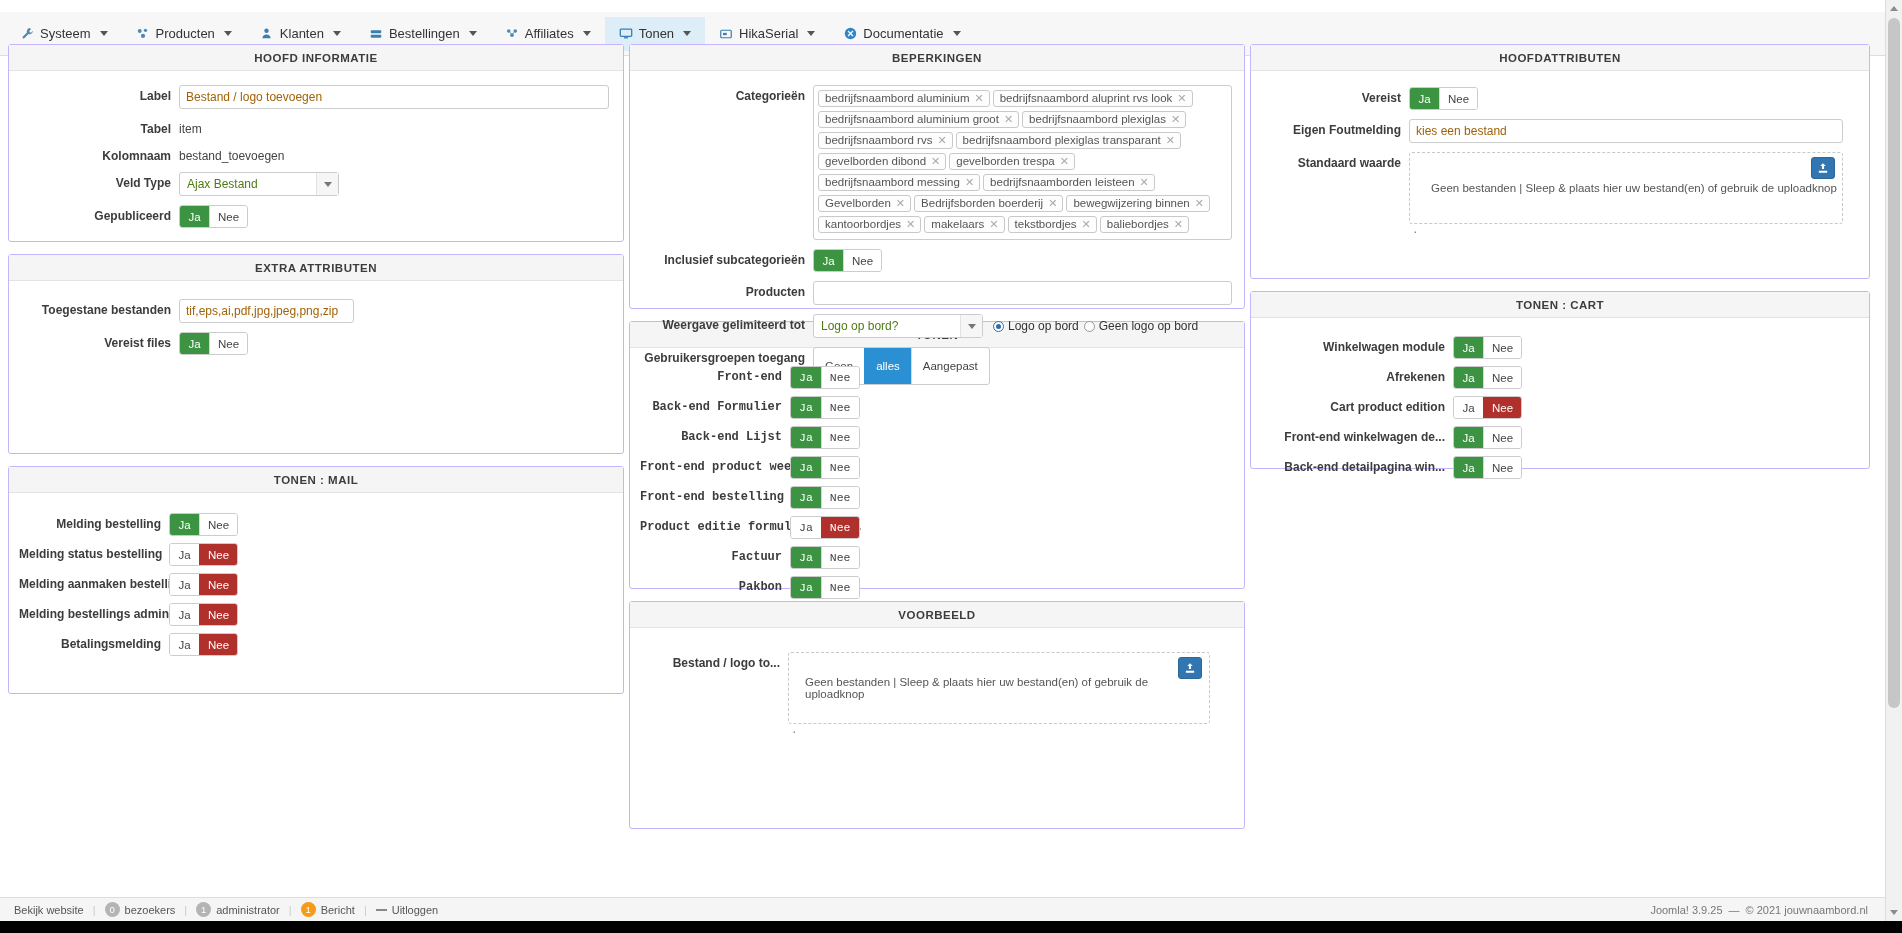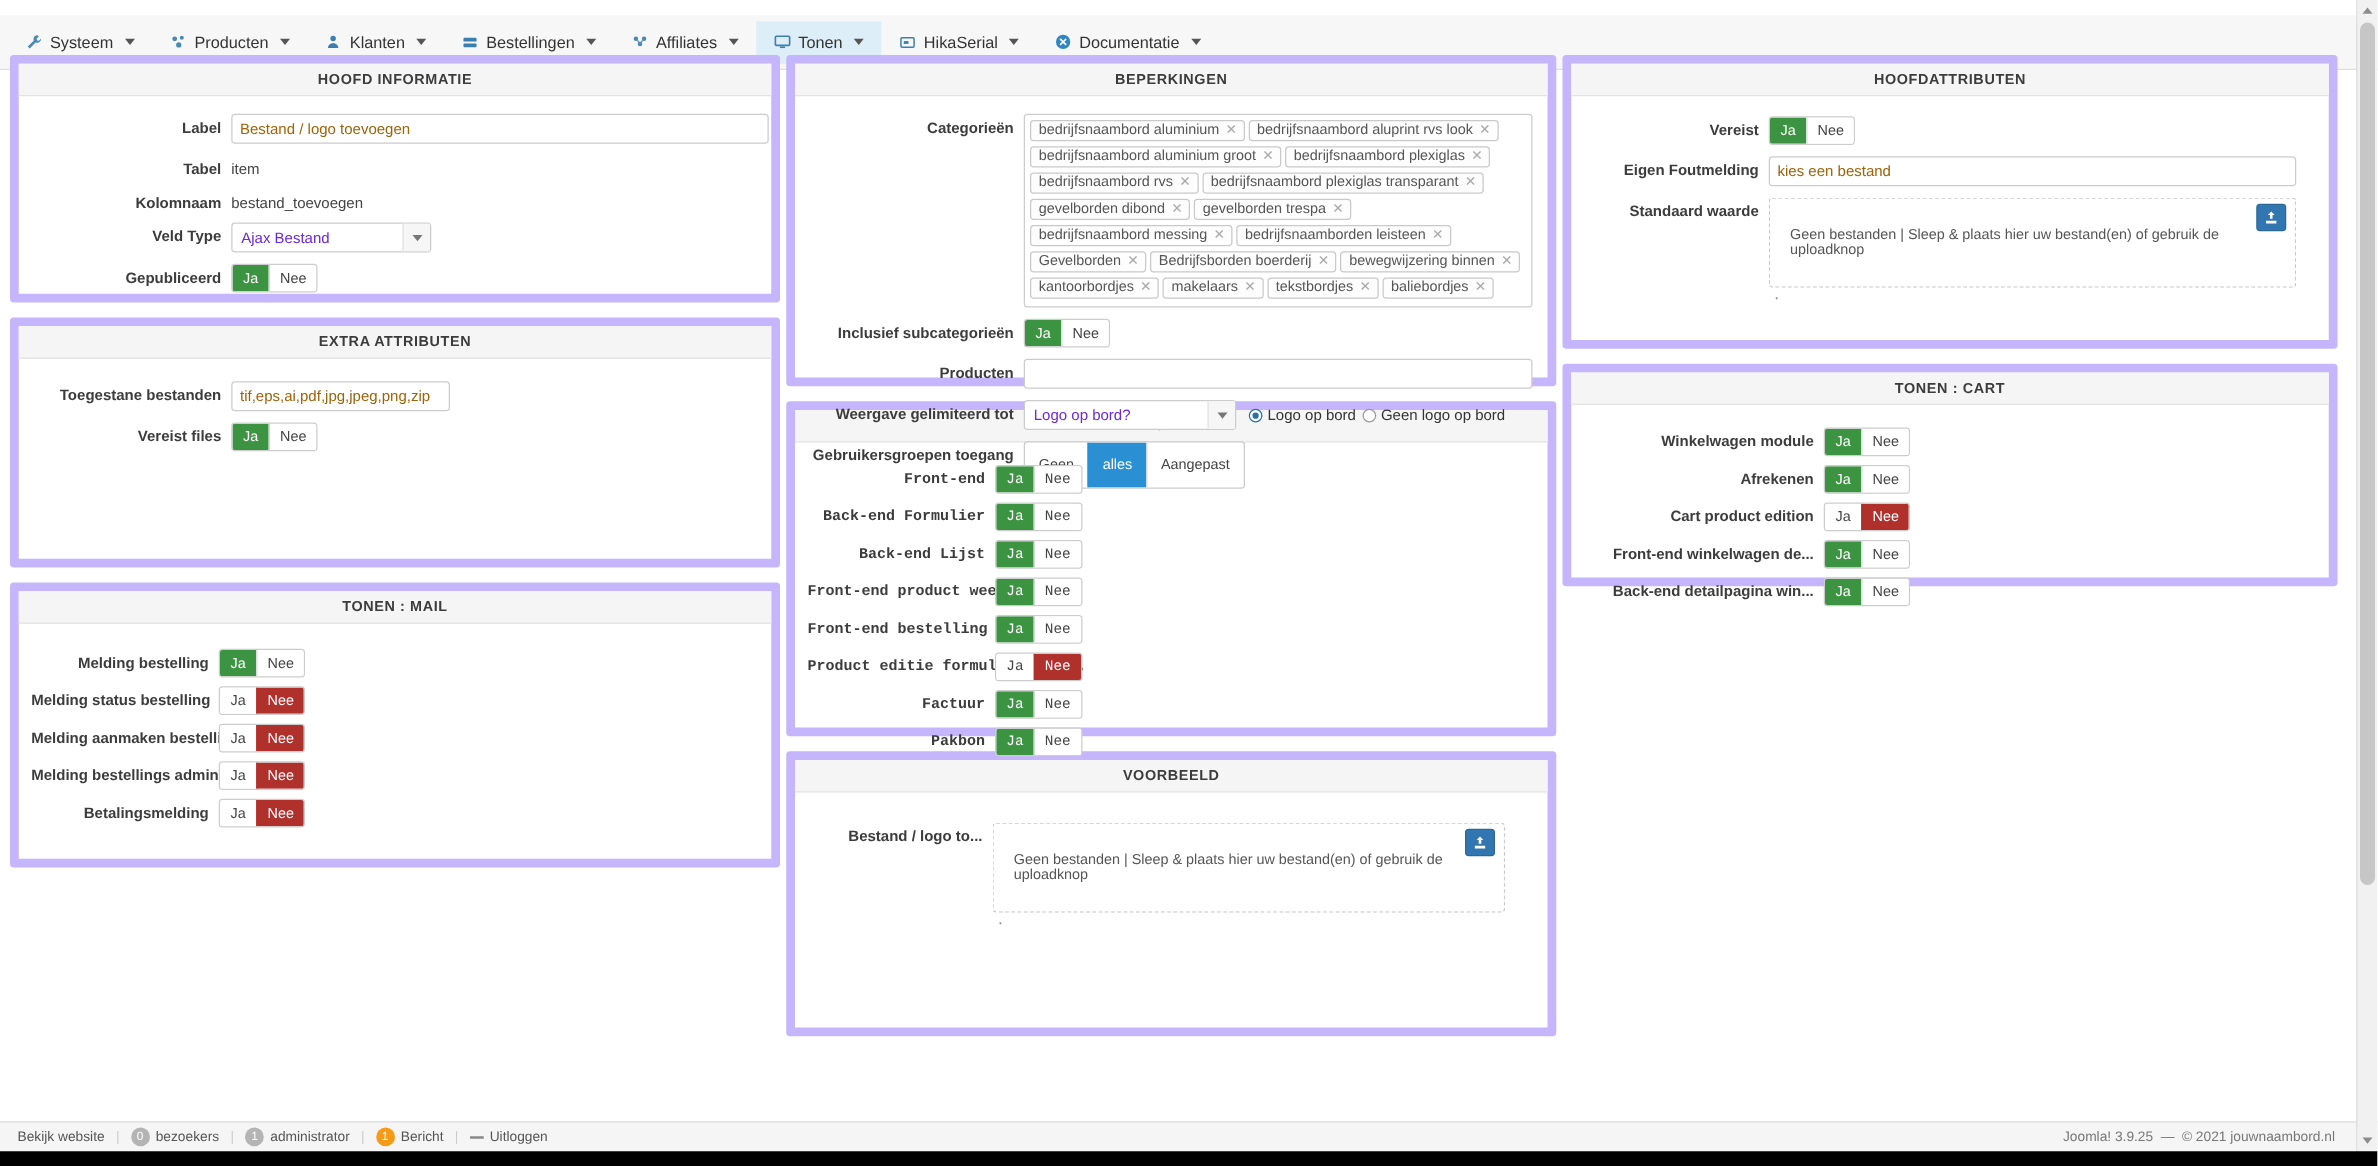--- a/index.html
+++ b/index.html
@@ -62,21 +62,21 @@
     padding: 0;
   }
   .col { position: absolute; top: 0; }
   .col-left   { left: 8px;    width: 616px; }
   .col-mid    { left: 629px;  width: 616px; }
   .col-right  { left: 1250px; width: 620px; }
 
   
   .panel {
     background: #ffffff;
-    border: 7px solid #c4b5fd;
+    border: 1px solid #c4b5fd;
     border-radius: 3px;
     margin-bottom: 12px;
   }
   .panel-head {
     height: 26px;
     line-height: 26px;
     background: #f5f5f5;
     border-bottom: 1px solid #e3e3e3;
     text-align: center;
     font-size: 11.5px;
@@ -130,21 +130,21 @@
   .sel {
     position: relative;
     display: inline-flex;
     align-items: center;
     height: 24px;
     width: 160px;
     border: 1px solid #cccccc;
     border-radius: 3px;
     background: #fff;
     font-size: 12px;
-    color: #6d28d9;
+    color: #4d7c0f;
     padding-left: 7px;
     cursor: pointer;
   }
   .sel.w-170 { width: 170px; }
   .sel .sel-caret {
     position: absolute;
     right: 0; top: 0; bottom: 0;
     width: 22px;
     border-left: 1px solid #e2e2e2;
     background: #f6f6f6;

